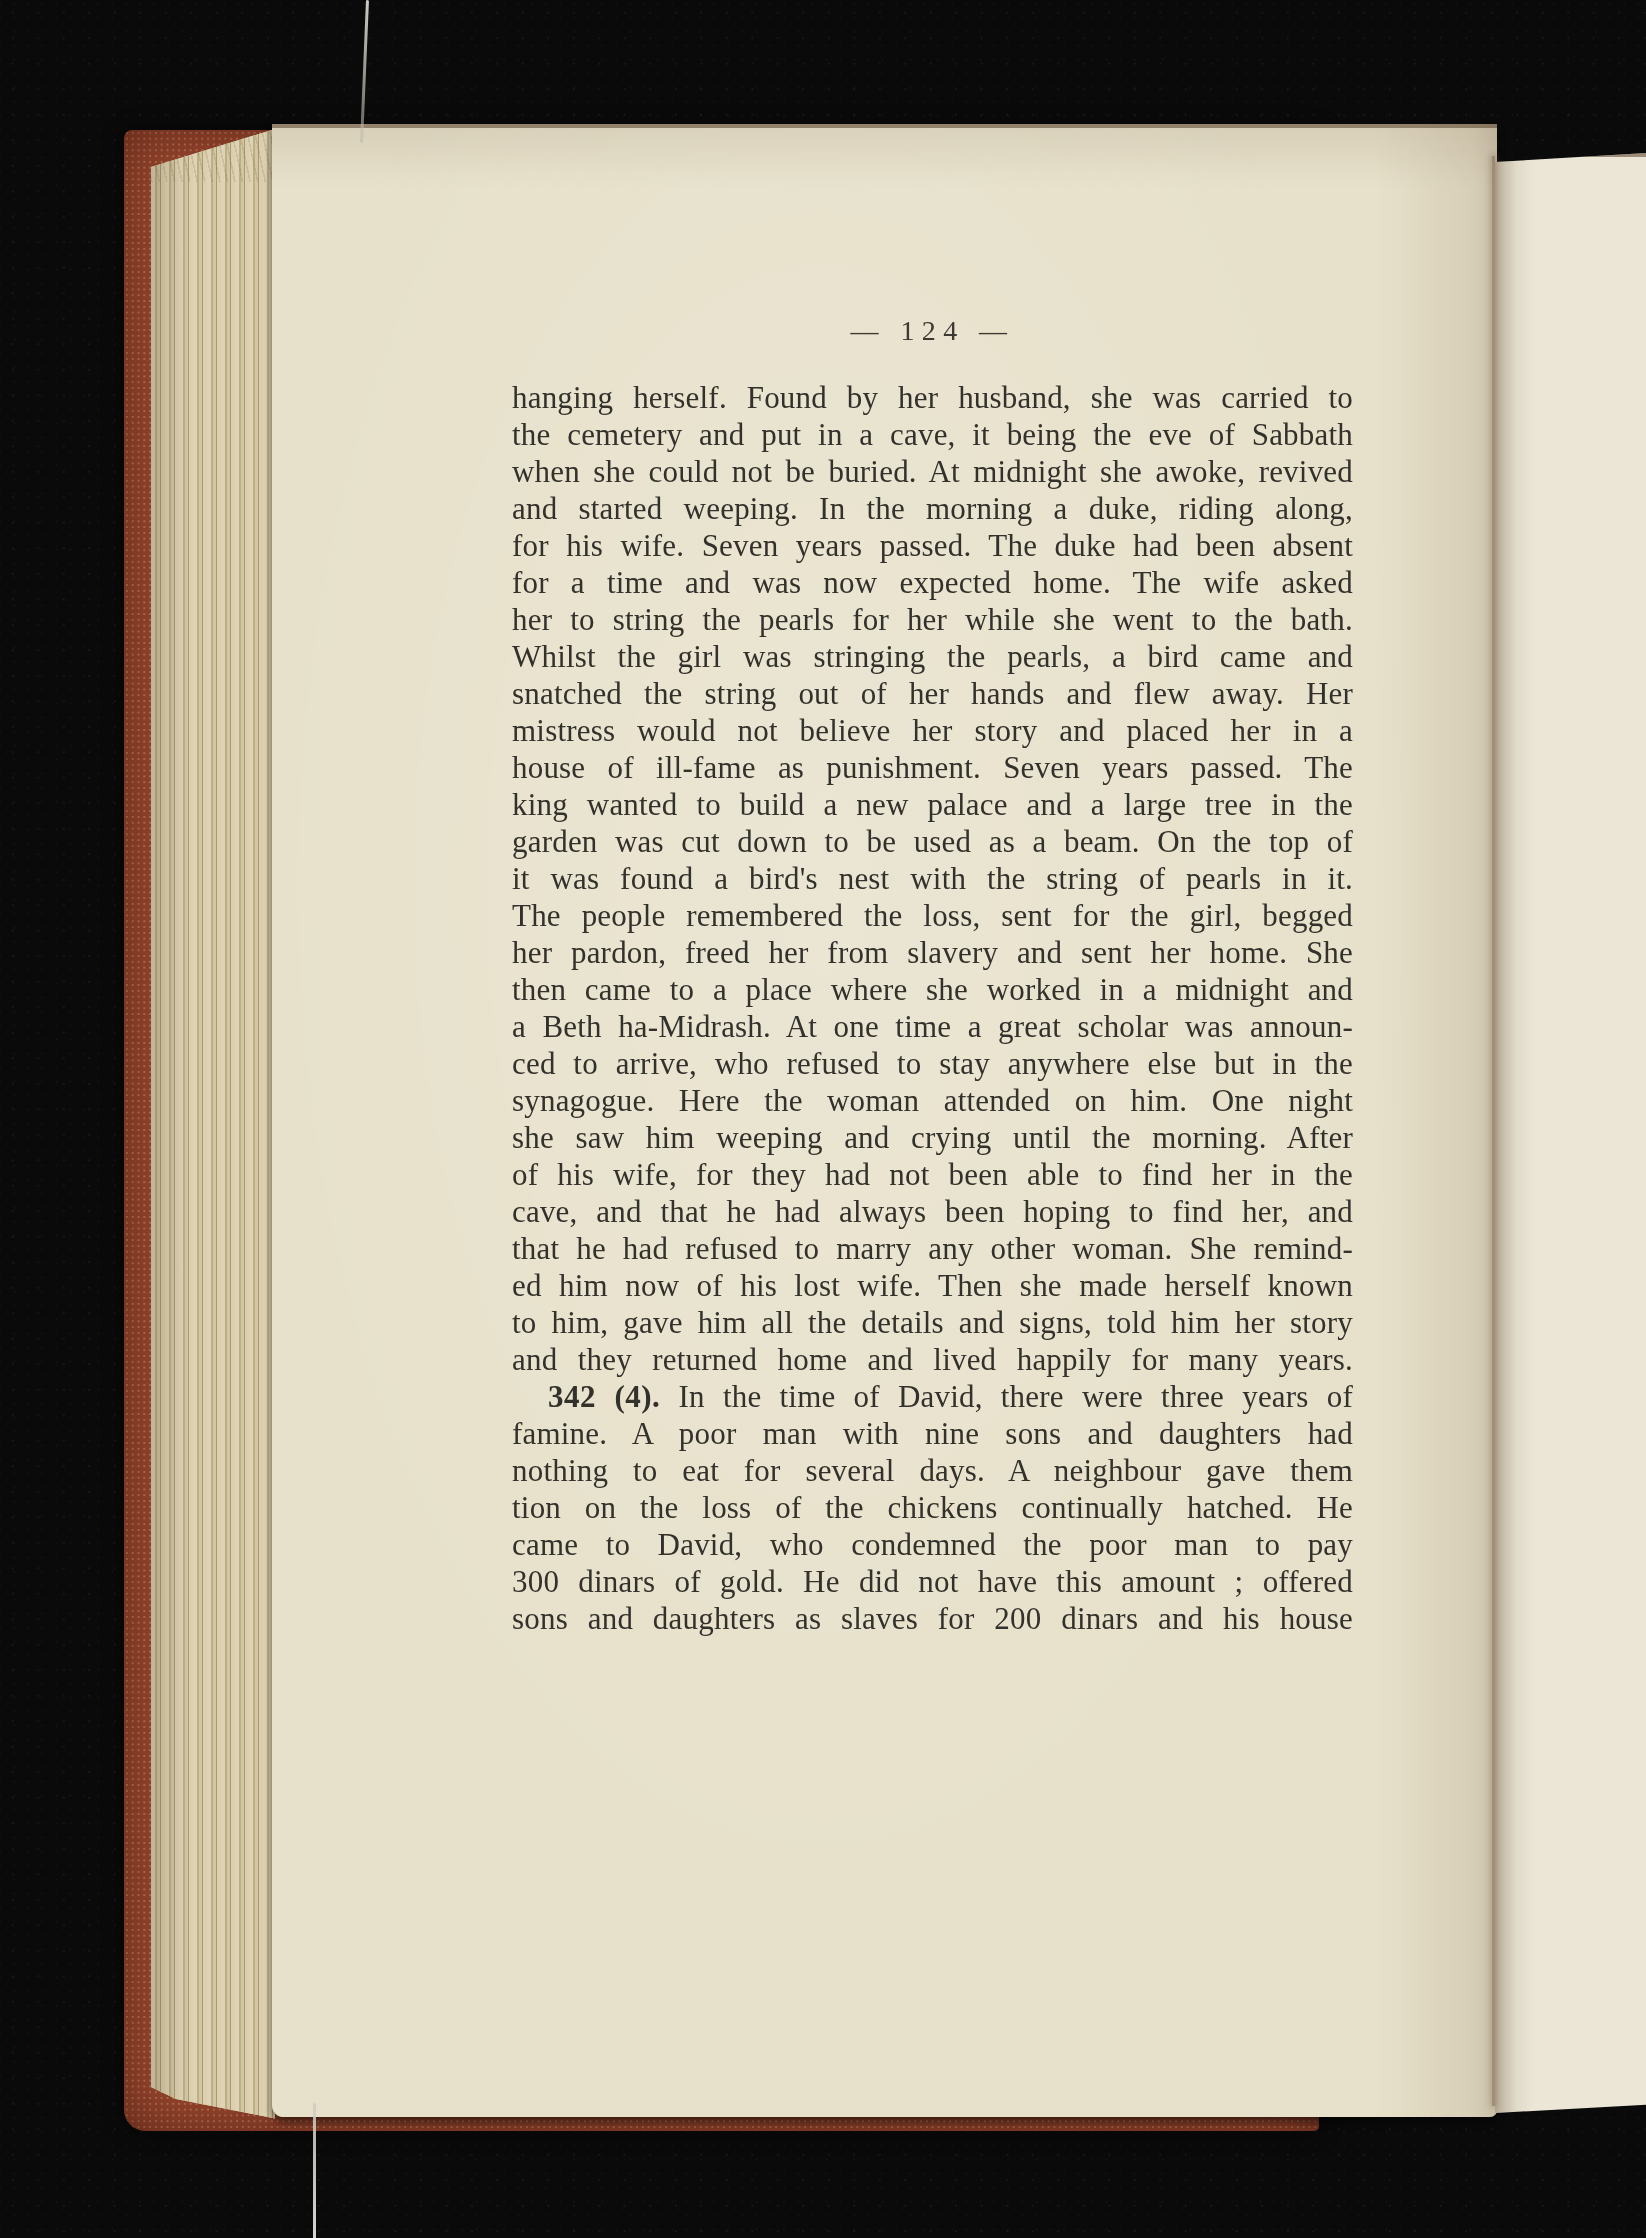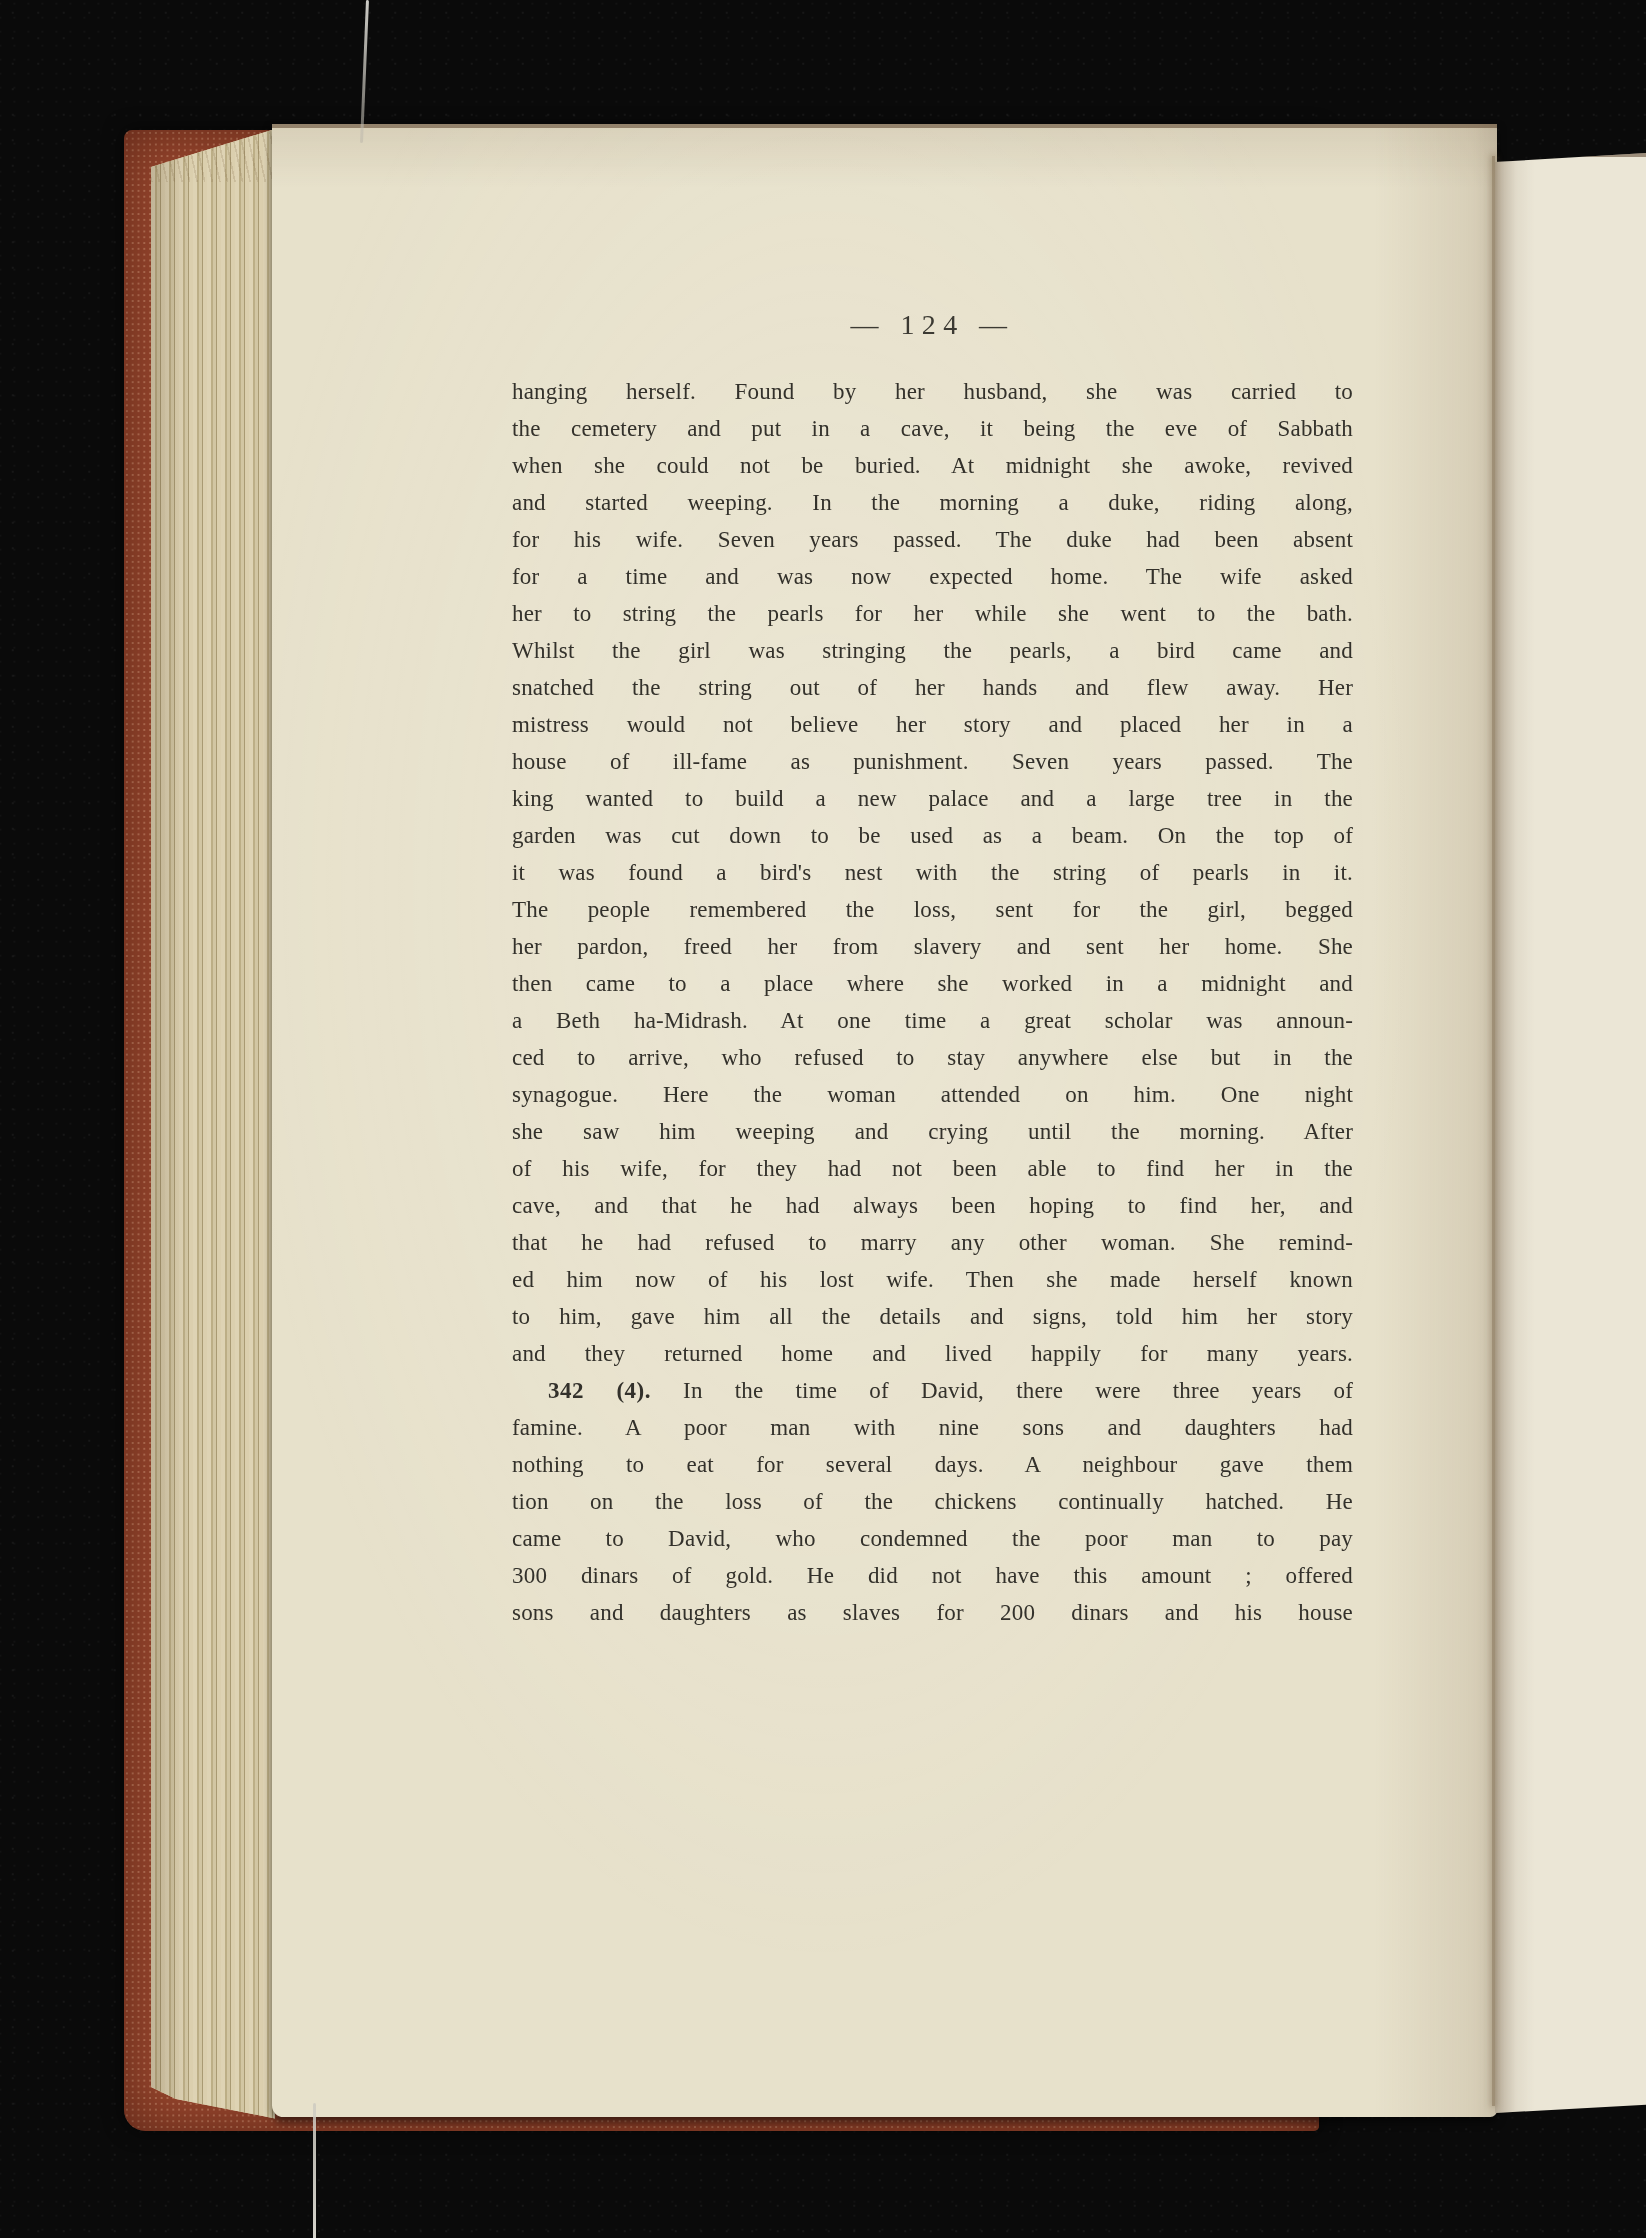--- a/index.html
+++ b/index.html
@@ -62,30 +62,30 @@
   .string{position:absolute;width:2.5px;border-radius:1.6px;}
   .string-top{
     left:363px;top:0;height:143px;transform:rotate(2.4deg);
     background:linear-gradient(to bottom, rgba(215,214,208,.95), rgba(185,180,168,.5));
   }
   .string-bottom{
     left:313px;top:2103px;height:136px;
     background:linear-gradient(to bottom, rgba(205,202,192,.85), rgba(225,223,215,.95));
   }
   .text-block{
-    position:absolute;left:240px;top:179px;width:841px;
+    position:absolute;left:240px;top:185px;width:841px;
     color:var(--ink,#33312b);
   }
   .page-number{
     height:36px;line-height:36px;margin-bottom:30px;
     text-align:center;font-size:28px;letter-spacing:7.4px;
     color:#3c3a33;
   }
   .line{
-    height:37px;line-height:37px;font-size:23px;
+    height:37px;line-height:37px;font-size:31px;
     letter-spacing:0.2px;
     text-align:justify;text-align-last:justify;
     white-space:nowrap;
   }
   .line.indent{padding-left:36px;}
   .seg-bold{font-weight:bold;letter-spacing:0.5px;}
   .seg-italic{}
 </style>
 </head>
 <body>

